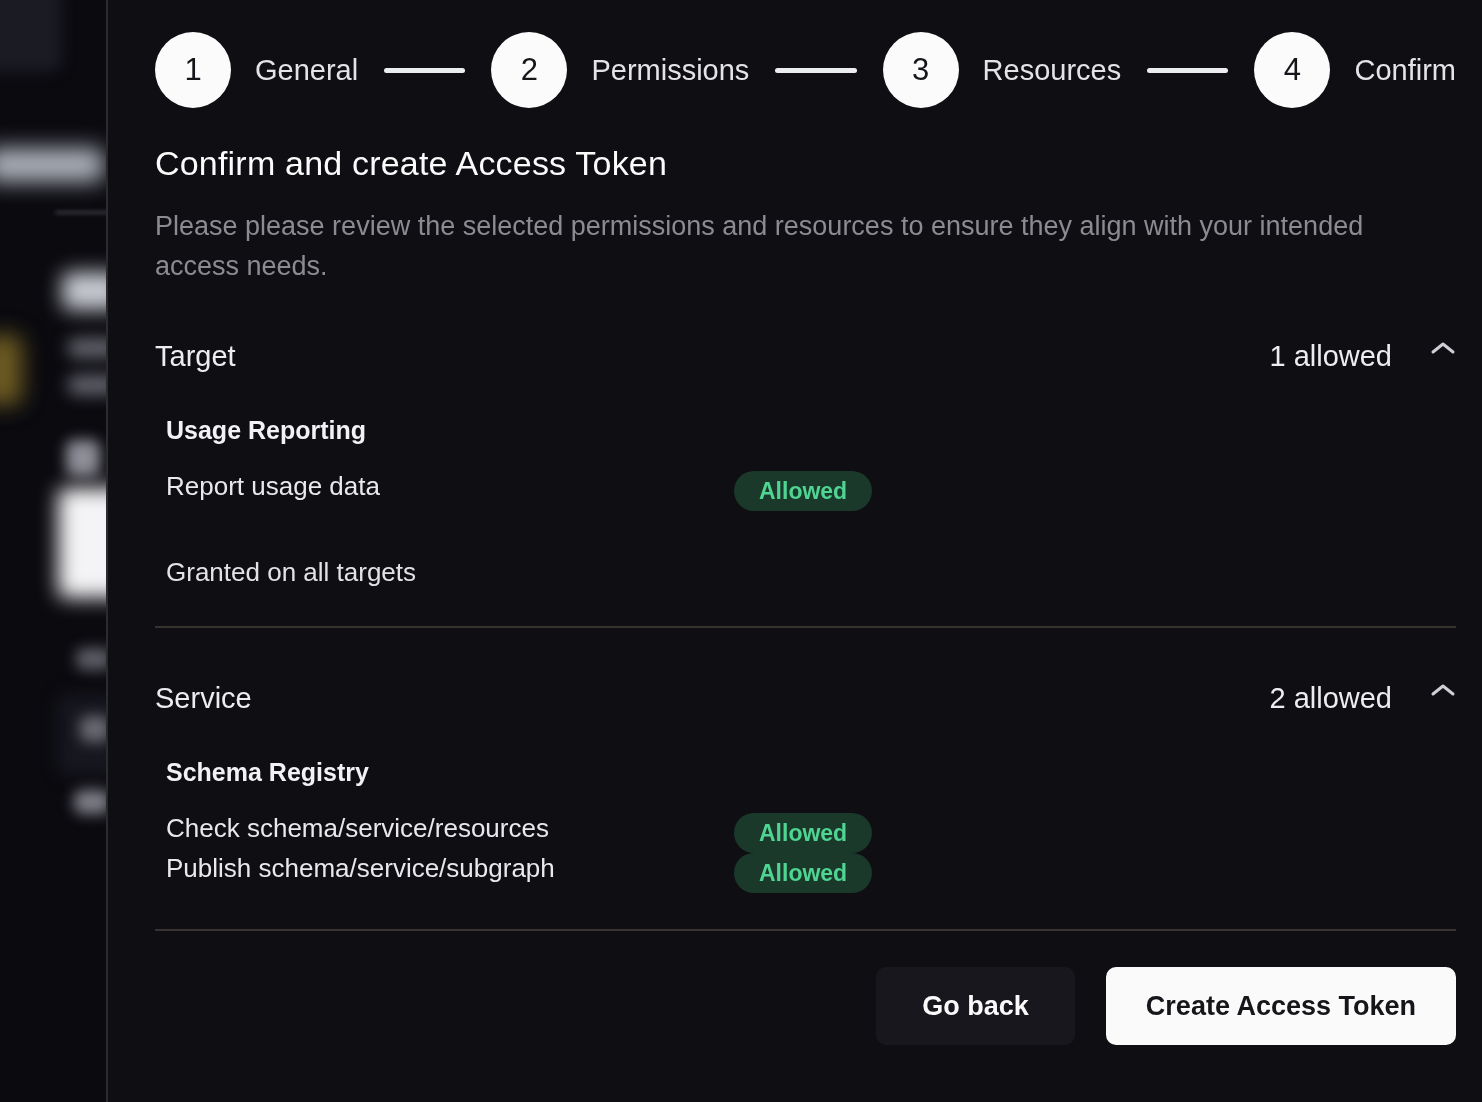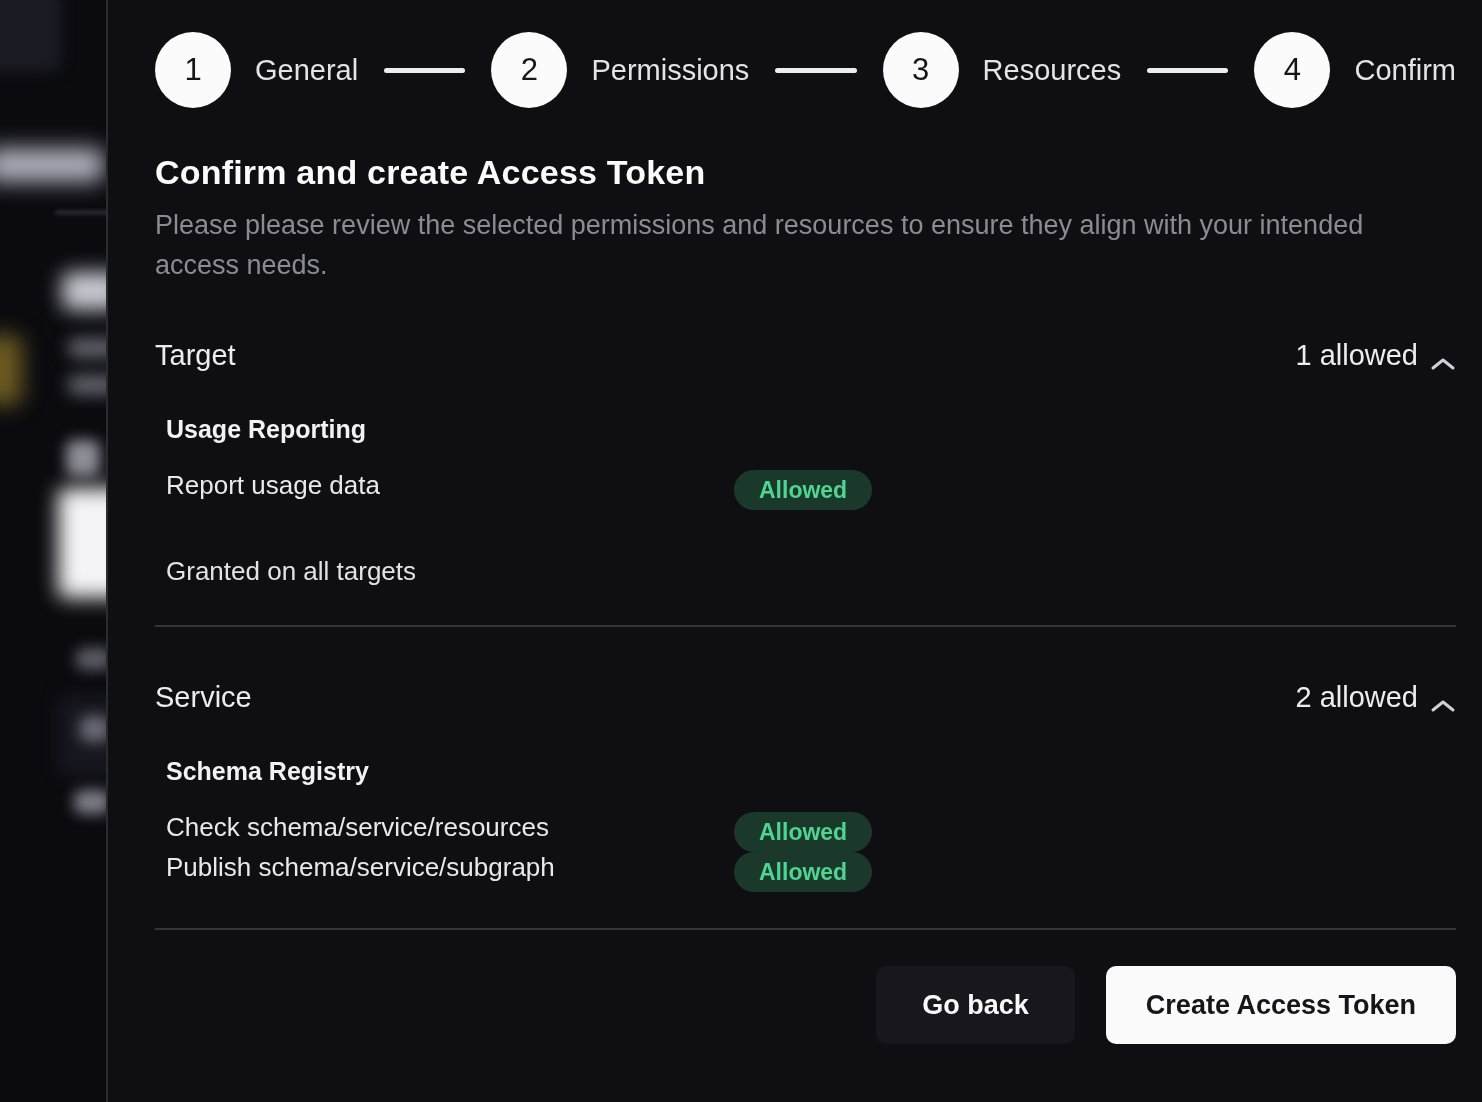--- a/index.html
+++ b/index.html
@@ -45,27 +45,27 @@
   .step-circle {
     width: 76px; height: 76px; border-radius: 50%;
     background: #fbfbfc; color: #15151a;
     display: flex; align-items: center; justify-content: center;
     font-size: 31px; font-weight: 500; flex: 0 0 auto;
   }
   .step-label { font-size: 29px; font-weight: 500; color: #e4e4e8; margin-left: 24px; white-space: nowrap; }
   .connector { flex: 1 1 auto; height: 5px; border-radius: 3px; background: #ecedef; margin: 0 26px; }
 
   
-  .page-title { margin-top: 45px; font-size: 34px; font-weight: 700; color: #fbfbfc; letter-spacing: 0.2px; }
-  .page-subtitle { margin-top: 13px; font-size: 27px; color: #8b8b92; line-height: 40px; max-width: 1240px; }
+  .page-title { margin-top: 36px; font-size: 34px; font-weight: 400; color: #fbfbfc; letter-spacing: 0.2px; }
+  .page-subtitle { margin-top: 23px; font-size: 27px; color: #8b8b92; line-height: 40px; max-width: 1240px; }
 
   
   .section-header { display: flex; align-items: center; justify-content: space-between; margin-top: 54px; }
   .section-title { font-size: 29px; font-weight: 500; color: #ededf0; }
-  .section-count { display: flex; align-items: flex-end; gap: 12px; cursor: pointer; }
+  .section-count { display: flex; align-items: flex-start; gap: 38px; cursor: pointer; }
   .count-text { font-size: 29px; font-weight: 500; color: #ededf0; }
   .chev { display: flex; align-items: center; }
 
   .group { margin-left: 11px; }
   .group-name { margin-top: 43px; font-size: 25px; font-weight: 700; color: #f2f2f4; }
   .perm-row { display: flex; align-items: flex-start; margin-top: 26px; min-height: 40px; }
   .perm-row + .perm-row { margin-top: 0; }
   .perm-label { width: 568px; font-size: 26px; color: #e9e9ec; }
   .badge {
     display: inline-flex; align-items: center; justify-content: center;

